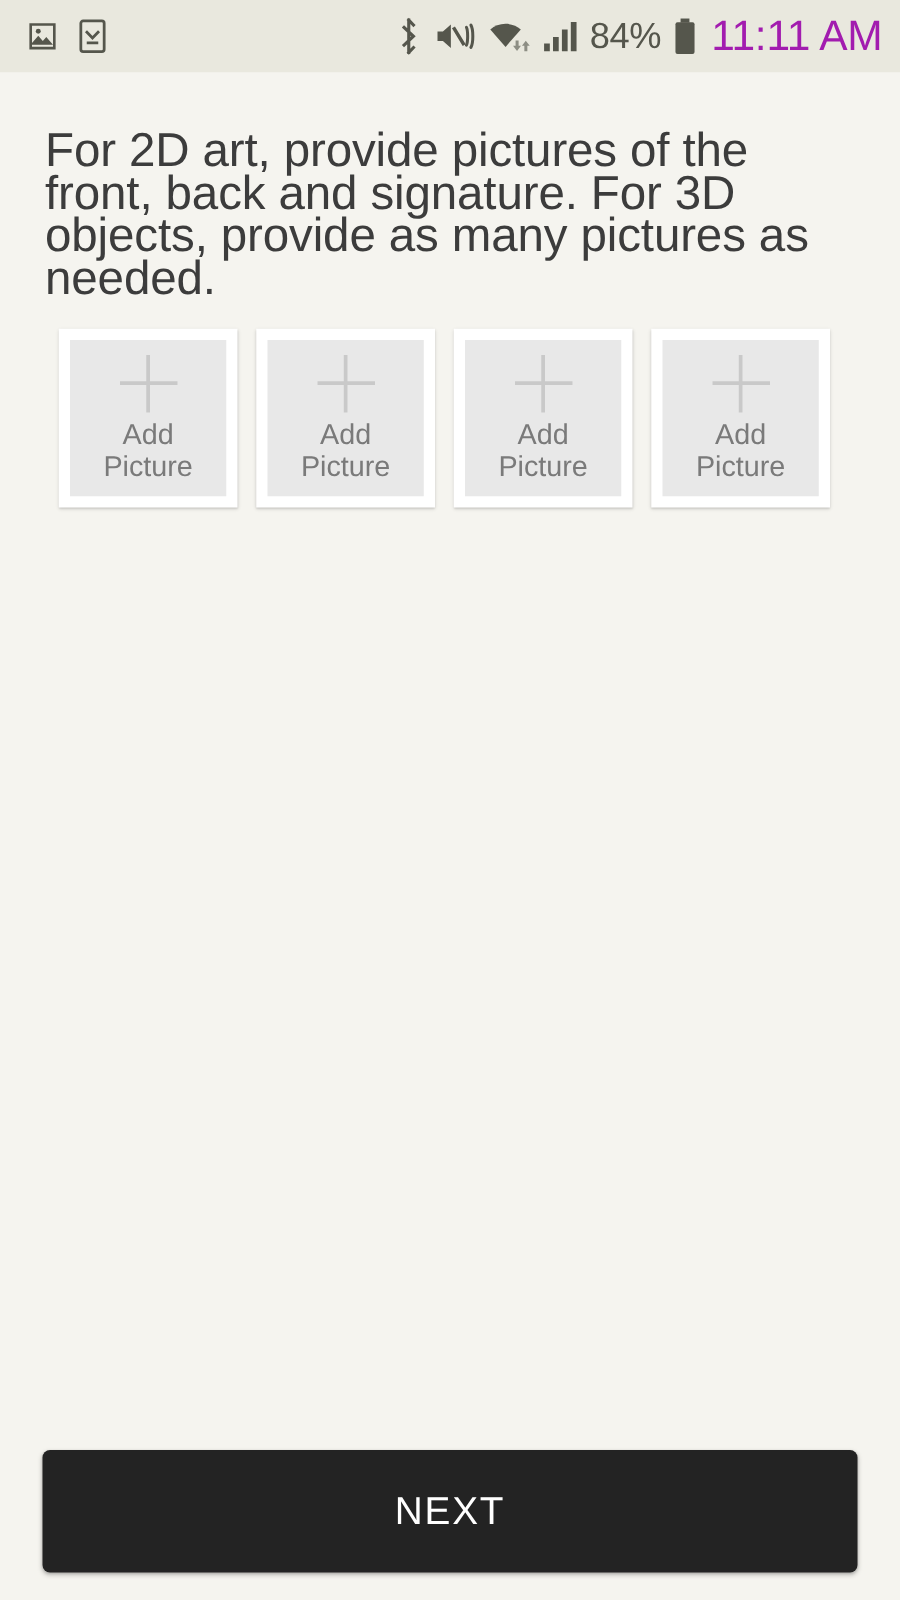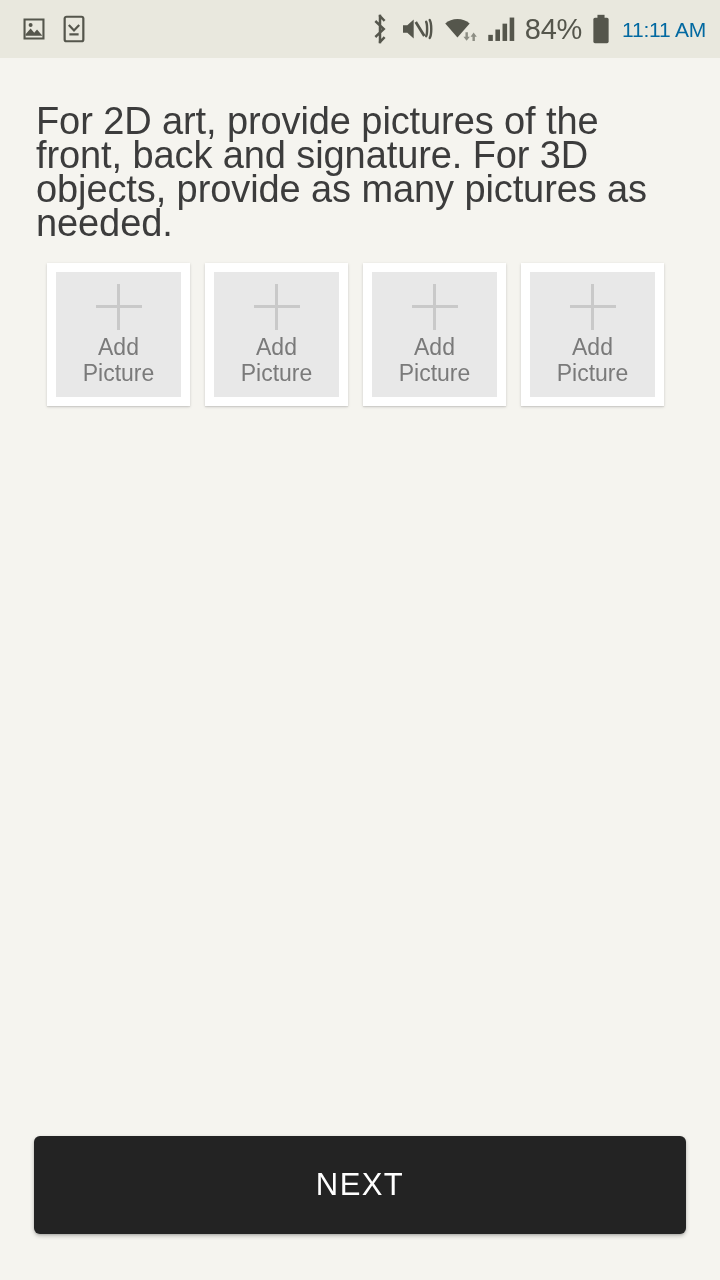--- a/index.html
+++ b/index.html
@@ -50,22 +50,22 @@
     line-height: 0;
   }
   .battery-pct {
     font-size: 29px;
     color: #55564c;
     font-weight: 400;
     letter-spacing: -0.3px;
     line-height: 1;
   }
   .clock {
-    font-size: 21px;
-    color: #0369a1;
+    font-size: 34px;
+    color: #a21caf;
     font-weight: 400;
     letter-spacing: -0.2px;
     line-height: 1;
     margin-left: 2px;
   }
 
   
   .app-bar {
     height: 120px;
     background: #e9e8de;
@@ -169,21 +169,21 @@
     color: #7a7a7a;
     text-align: center;
     max-width: 110px;
     word-spacing: 9999px;
   }
 
   .content-filler { flex: 1 1 auto; }
 
   
   .next-wrap {
-    padding: 0 34px 46px 34px;
+    padding: 0 34px 22px 34px;
     flex: none;
   }
   .next-button {
     display: block;
     width: 100%;
     height: 98px;
     background: #232323;
     color: #ffffff;
     border: none;
     border-radius: 6px;

